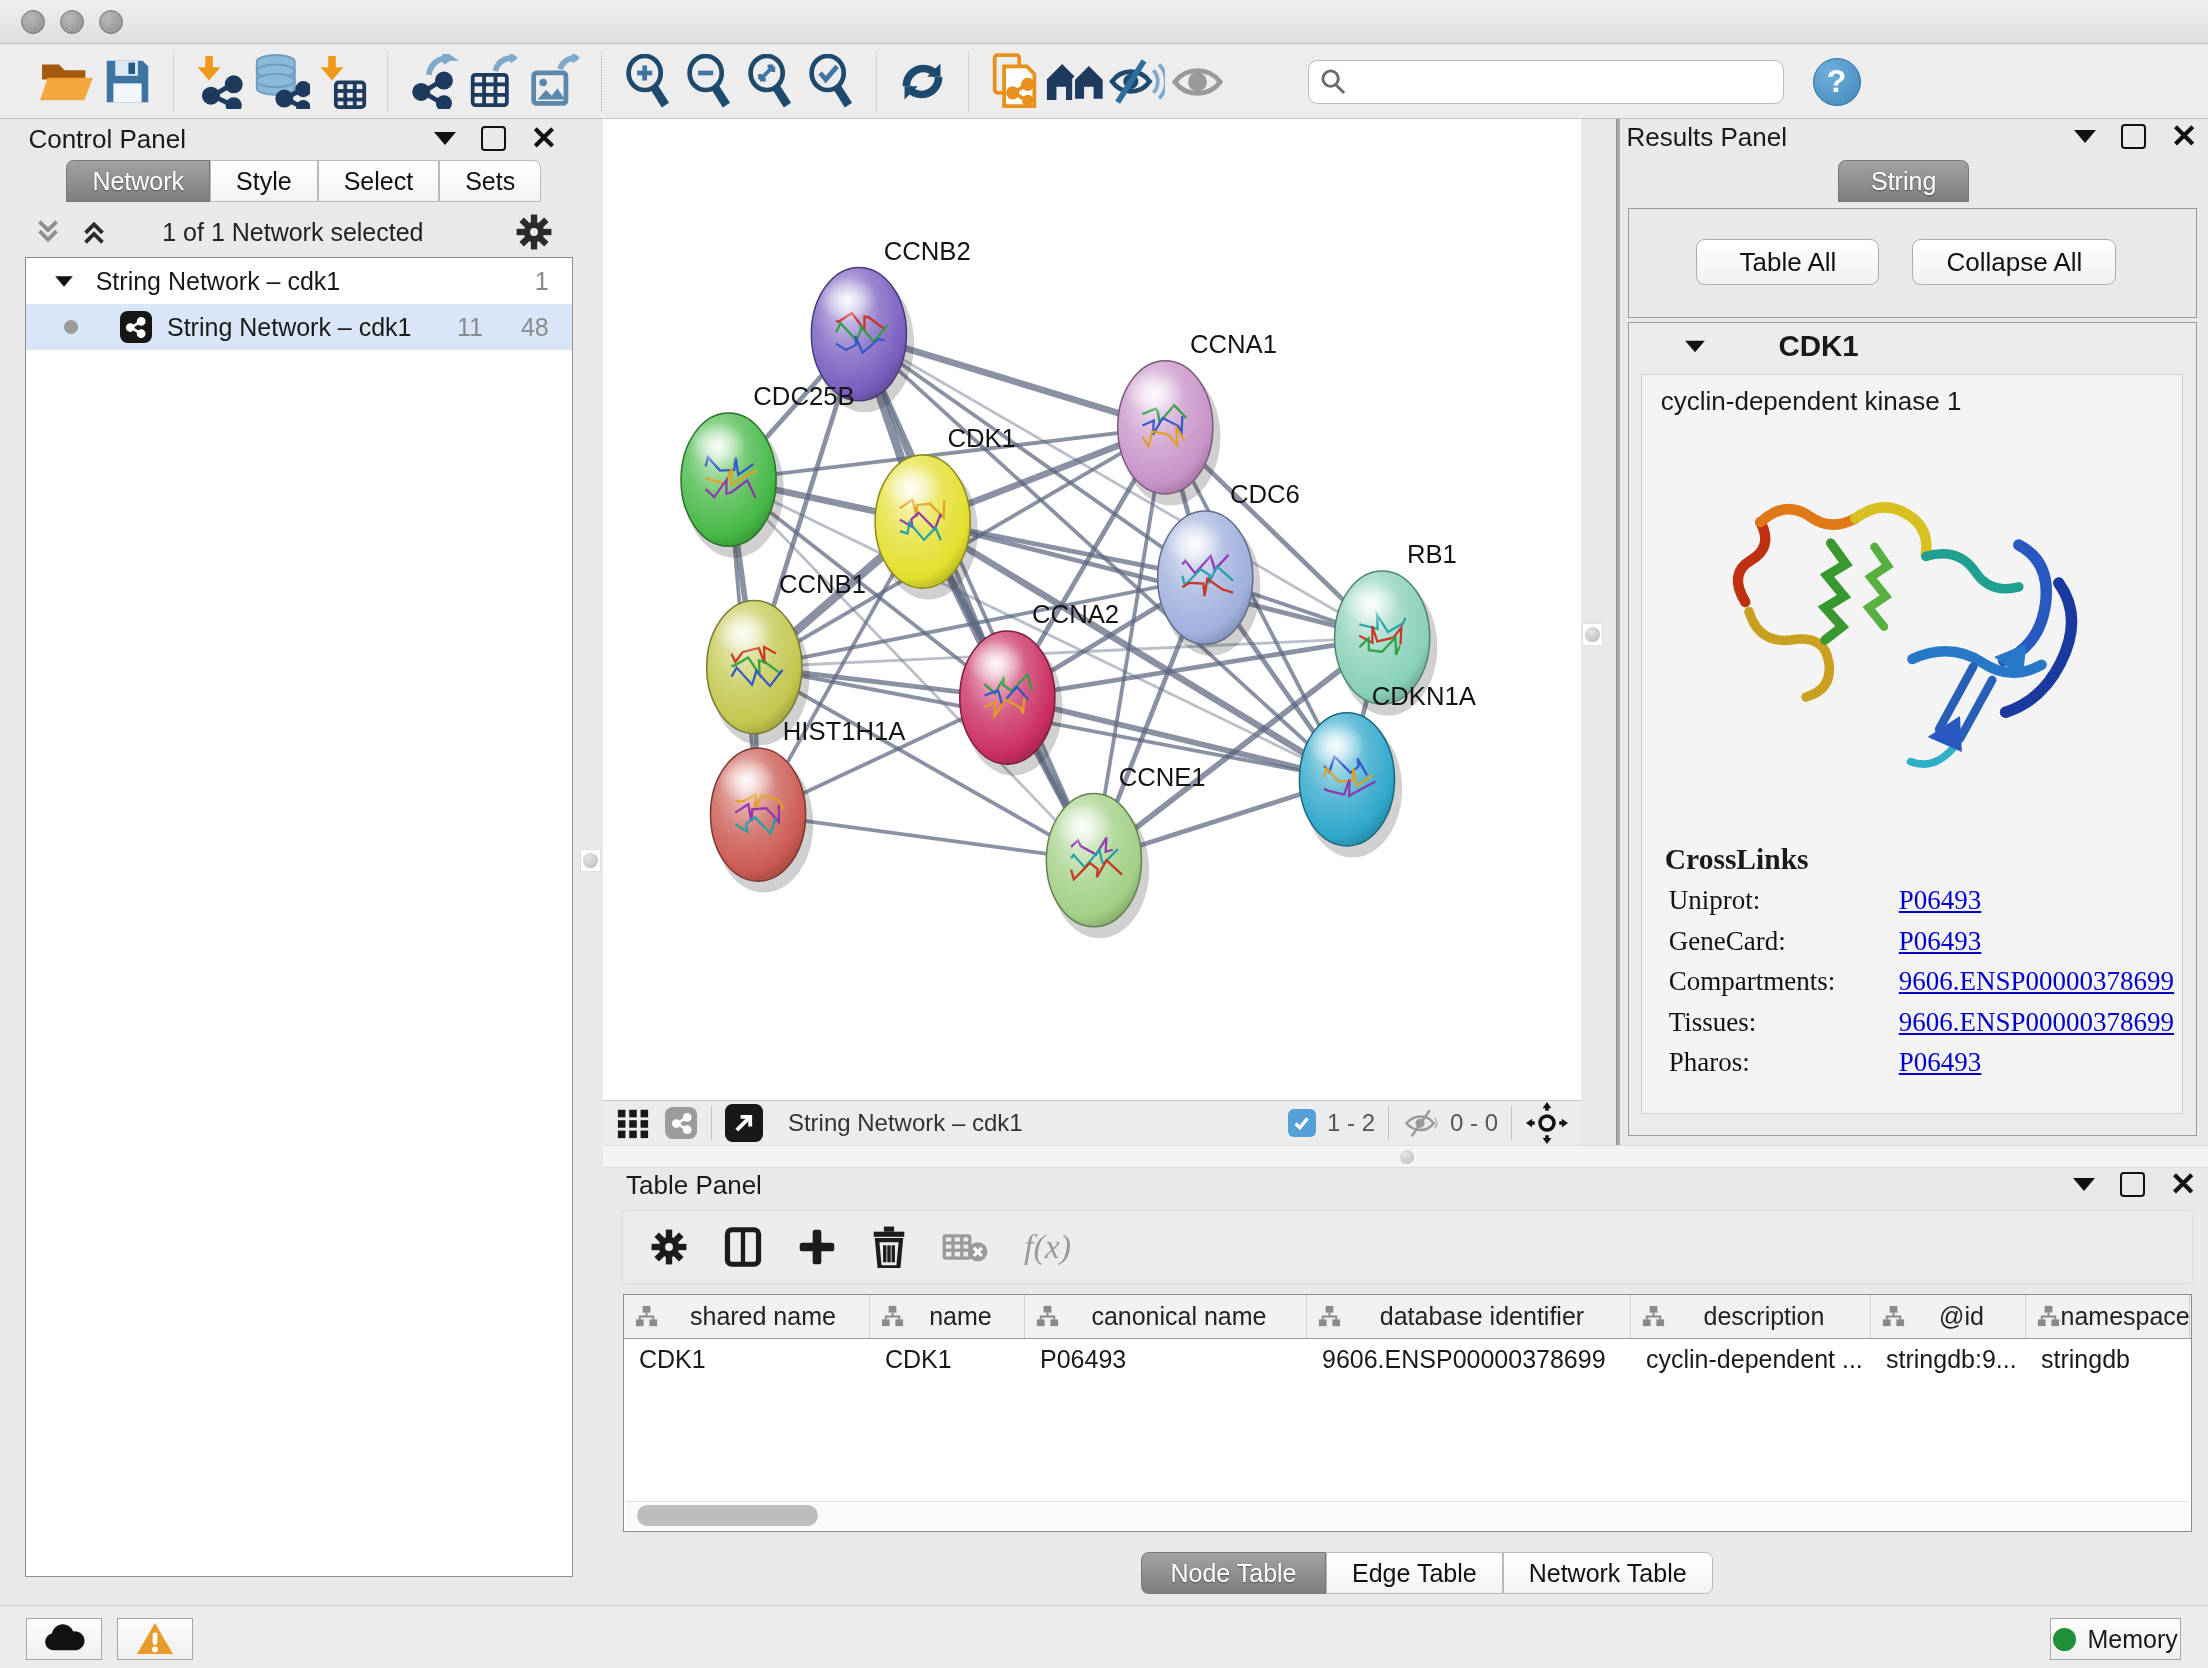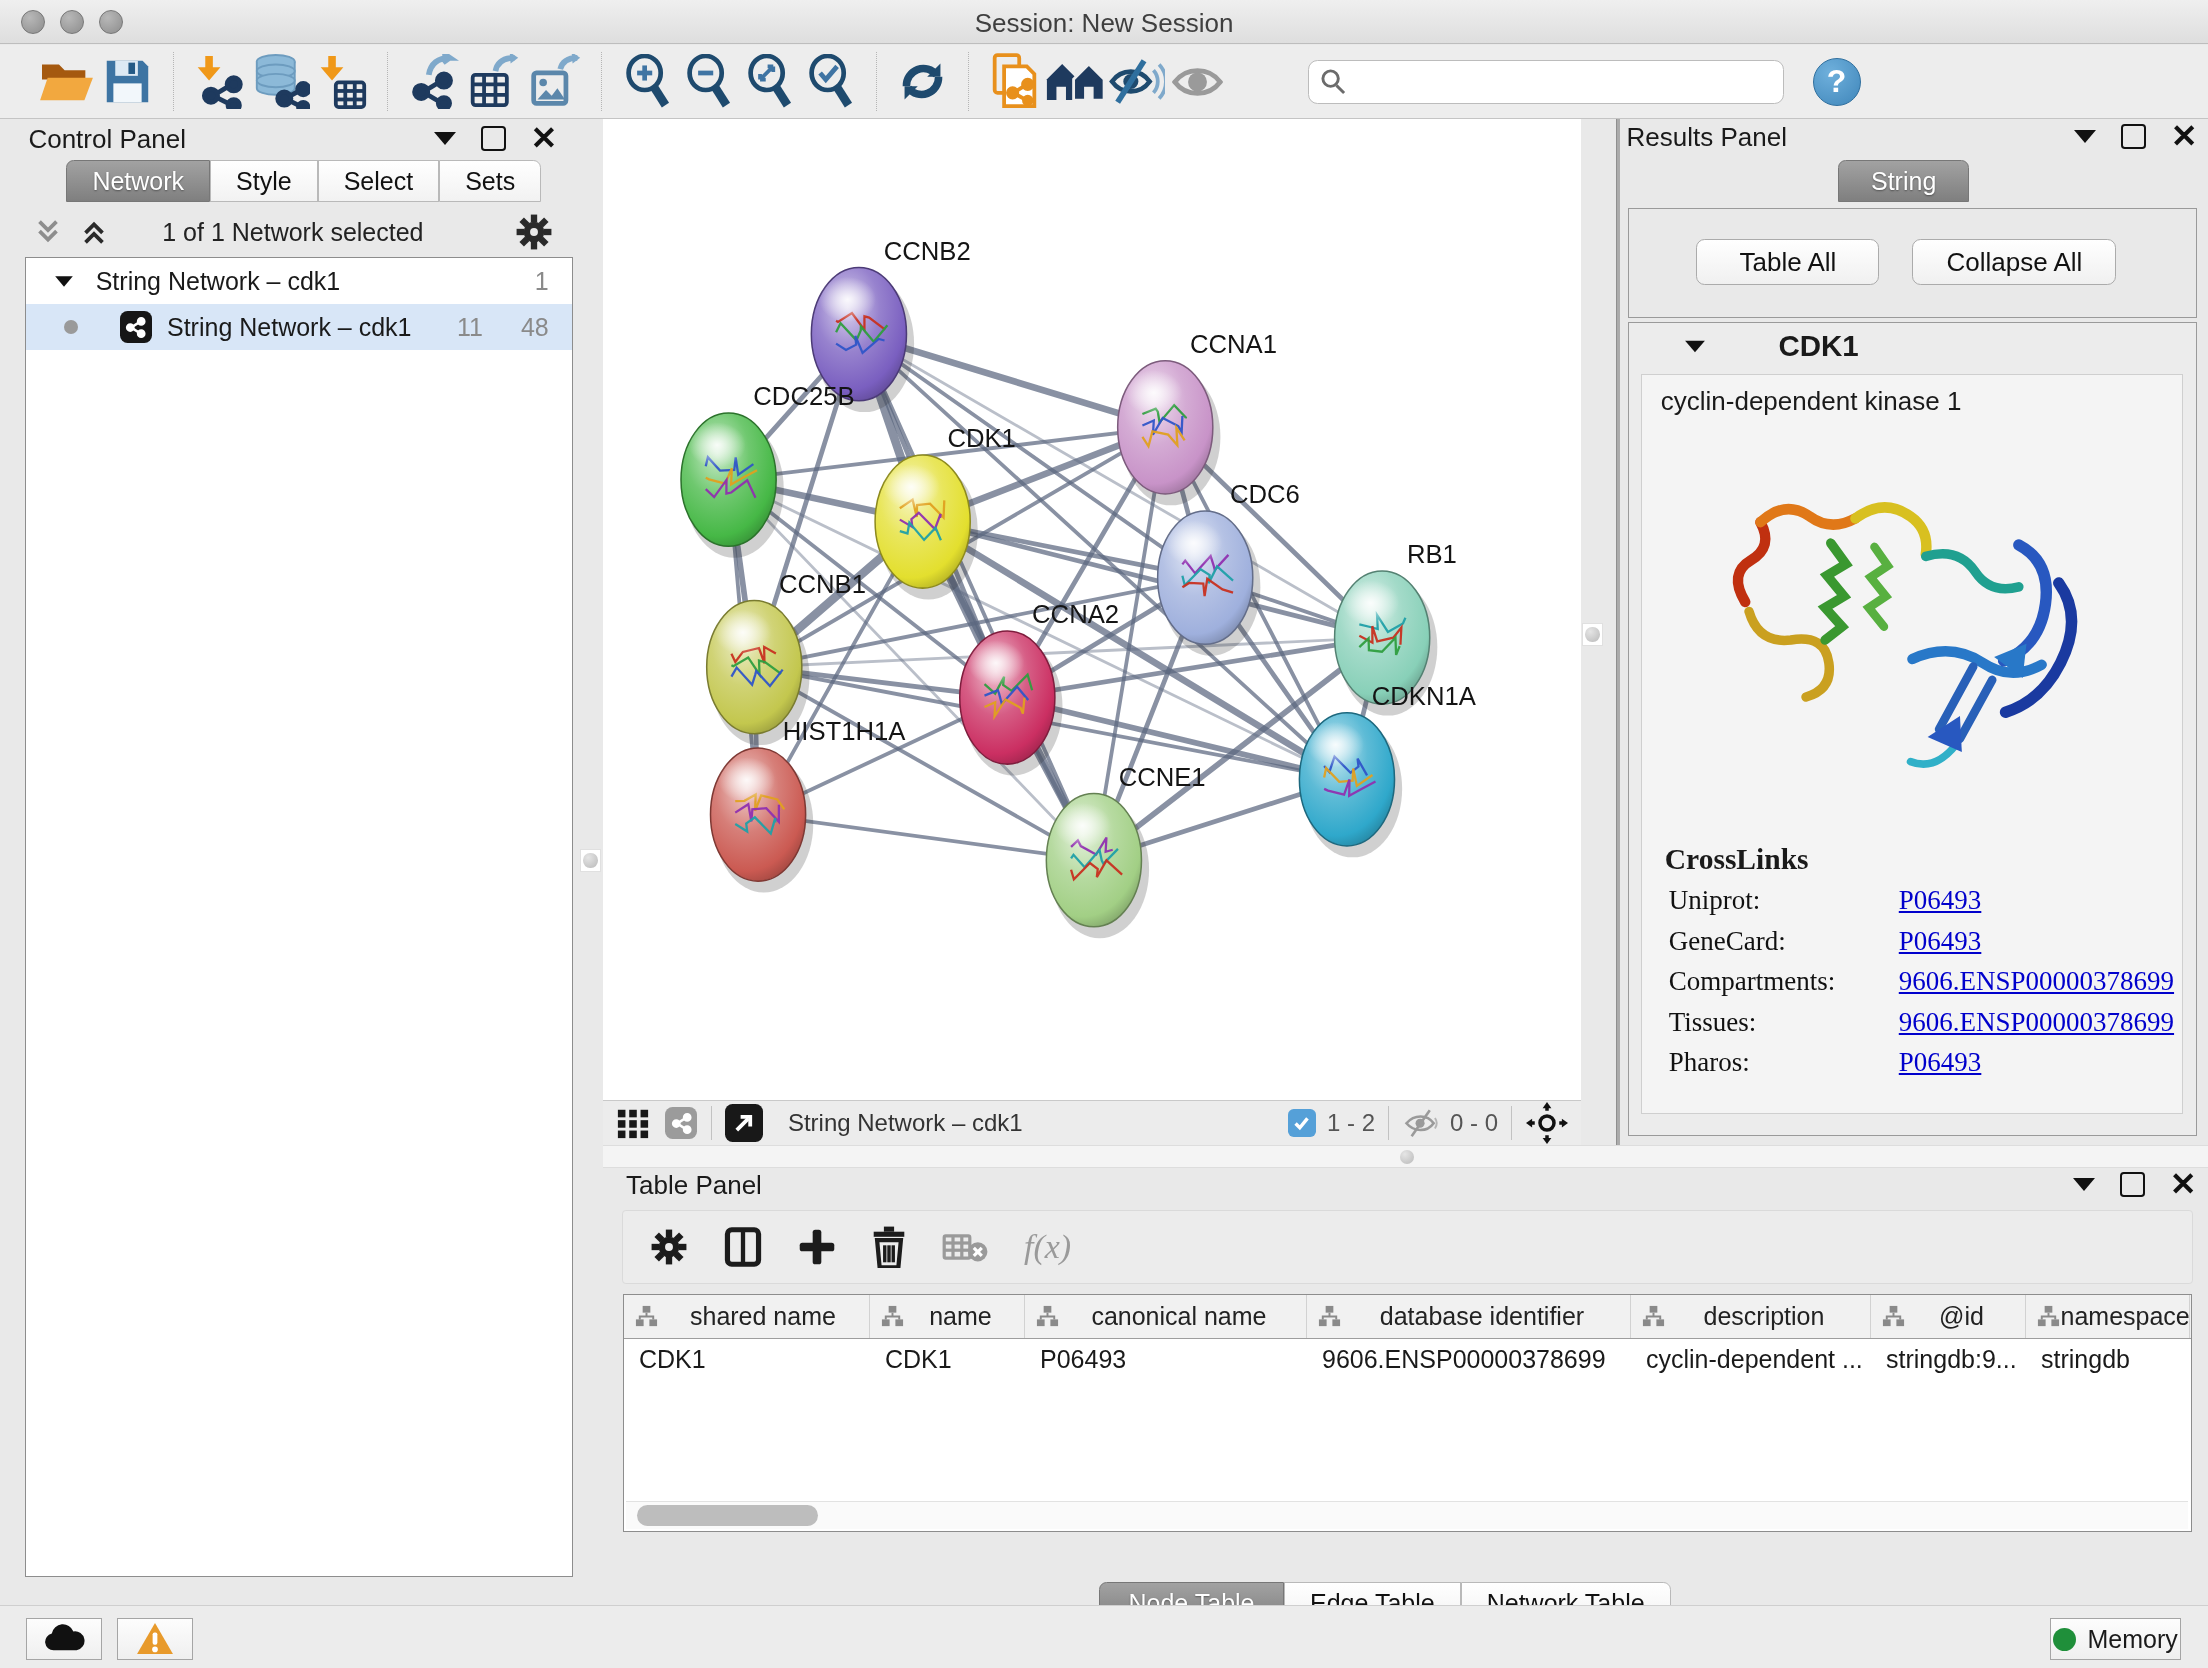--- a/index.html
+++ b/index.html
@@ -86,41 +86,40 @@
   .tp-toolbar { position:absolute; left:19px; top:42px; width:1571px; height:74px; background:#ececec;
     border:1px solid #dadada; border-radius:3.8px; display:flex; align-items:center; gap:36px; padding-left:27px; }
   .tbl { position:absolute; left:20px; top:126px; width:1569px; height:238px; background:#fff; border:1.9px solid #8d8d8d; }
   .tbl-header { display:flex; height:44px; background:#f1f1f1; border-bottom:1.9px solid #9d9d9d; }
   .th { display:flex; align-items:center; font-size:25px; color:#222; border-right:1px solid #d2d2d2; overflow:hidden; white-space:nowrap; }
   .th .lbl { flex:1; text-align:center; padding-right:7.6px; }
   .tbl-row { display:flex; height:42px; }
   .td { font-size:25px; padding:5.7px 0 0 15px; overflow:hidden; white-space:nowrap; }
   .tbl-scroll { position:absolute; left:1.9px; bottom:1.9px; width:1562px; height:28.5px; background:#fafafa; border-top:1px solid #e2e2e2; }
   .tbl-thumb { position:absolute; left:11.4px; top:3.8px; width:181px; height:21px; border-radius:10.5px; background:#bdbdbd; }
-  .tp-tabs { position:absolute; left:496px; top:384px; display:flex;margin-top:30px; }
+  .tp-tabs { position:absolute; left:538px; top:384px; display:flex; }
 
   
   .statusbar { position:absolute; left:0; top:1605px; width:2208px; height:63px; background:#ececec; border-top:1px solid #cfcfcf; }
   .sb-btn { position:absolute; top:12.4px; width:76px; height:42px; background:linear-gradient(#fdfdfd,#efefef);
     border:1.9px solid #a5a5a5; display:flex; align-items:center; justify-content:center; }
   .mem-btn { position:absolute; top:12.4px; right:27px; width:131px; height:42px; background:linear-gradient(#fdfdfd,#efefef);
     border:1.9px solid #a5a5a5; display:flex; align-items:center; justify-content:center; gap:11.4px; font-size:25px; }
   .mem-dot { width:23px; height:23px; border-radius:50%; background:#1f8f3a; }
 
   svg { display:block; }
   text { font-family:"Liberation Sans",sans-serif; }
 </style>
 </head>
 <body>
 
 <div class="titlebar">
   <div class="traffic" style="left:21px"></div>
   <div class="traffic" style="left:60px"></div>
   <div class="traffic" style="left:99px"></div>
-  <div class="win-title">Session: New Session</div>
 </div>
 
 <div class="toolbar">
   <div class="tb-btn">
     <svg width="57" height="49" viewBox="0 0 60 52">
       <path d="M4 8 h18 l6 6 h22 v10 H4 Z" fill="#a5590f"></path>
       <path d="M10 22 h48 l-9 24 H2 Z" fill="#f2a83f"></path>
     </svg>
   </div>
   <div class="tb-btn">

